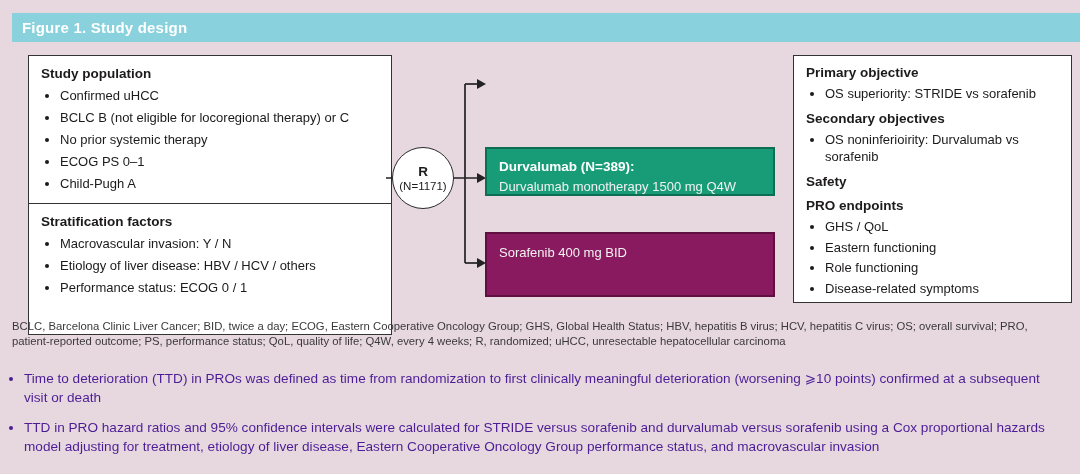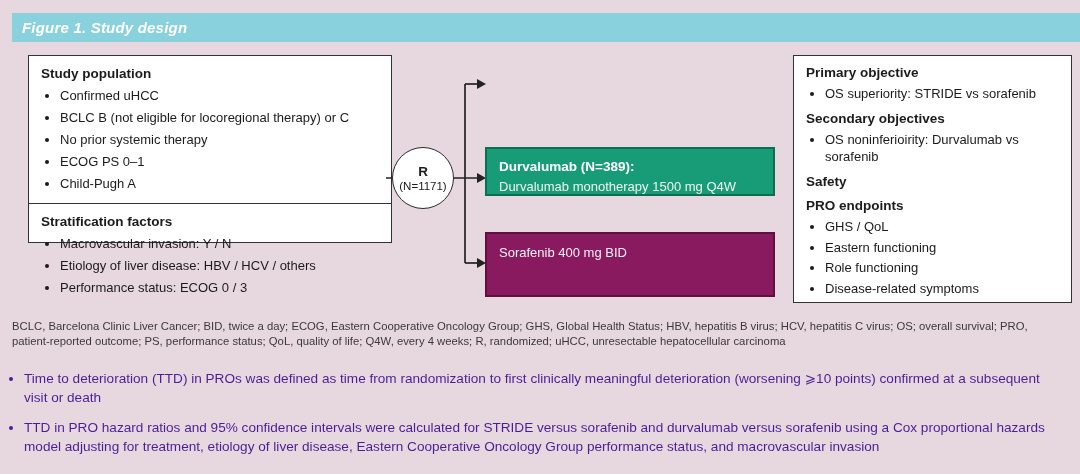--- a/index.html
+++ b/index.html
@@ -13,29 +13,29 @@
     overflow: hidden;
   }
 
   .header-bar {
     position: absolute; left: 12px; top: 13px; right: 0; height: 29px;
     background: #89d1dc;
     display: flex; align-items: center;
     padding-left: 10px;
   }
   .header-bar .title {
-    color: #ffffff; font-weight: bold; font-size: 15px; letter-spacing: 0.2px; font-style: italic;
+    color: #ffffff; font-weight: bold; font-size: 15px; letter-spacing: 0.2px;
   }
 
   .white-box {
     position: absolute; background: #ffffff;
     border: 1.5px solid #333333;
     color: #1c1a1b;
   }
-  .left-box  { left: 28px;  top: 55px; width: 364px; height: 188px; }
+  .left-box  { left: 28px;  top: 55px; width: 364px; height: 280px; }
   .right-box { left: 793px; top: 55px; width: 279px; height: 248px; padding: 9px 10px 6px 12px; }
 
   .section { padding: 10px 10px 6px 12px; }
   .section + .section { border-top: 1.5px solid #333333; }
   .box-heading { font-weight: bold; font-size: 13.5px; margin-bottom: 6px; }
   .box-list { list-style: disc; padding-left: 19px; }
   .box-list li { font-size: 13px; line-height: 17px; margin-bottom: 5px; }
 
   .right-box .box-heading { margin-top: 9px; margin-bottom: 5px; }
   .right-box .box-heading:first-child { margin-top: 0; }
@@ -106,21 +106,21 @@
         <li>No prior systemic therapy</li>
         <li>ECOG PS 0–1</li>
         <li>Child-Pugh A</li>
       </ul>
     </div>
     <div class="section">
       <div class="box-heading">Stratification factors</div>
       <ul class="box-list">
         <li>Macrovascular invasion: Y / N</li>
         <li>Etiology of liver disease: HBV / HCV / others</li>
-        <li>Performance status: ECOG 0 / 3</li>
+        <li>Performance status: ECOG 0 / 1</li>
       </ul>
     </div>
   </div>
 
   <div class="rand-circle">
     <div class="r-label">R</div>
     <div class="r-n">(N=1171)</div>
   </div>
 
   <div class="arm-box arm-durvalumab">

